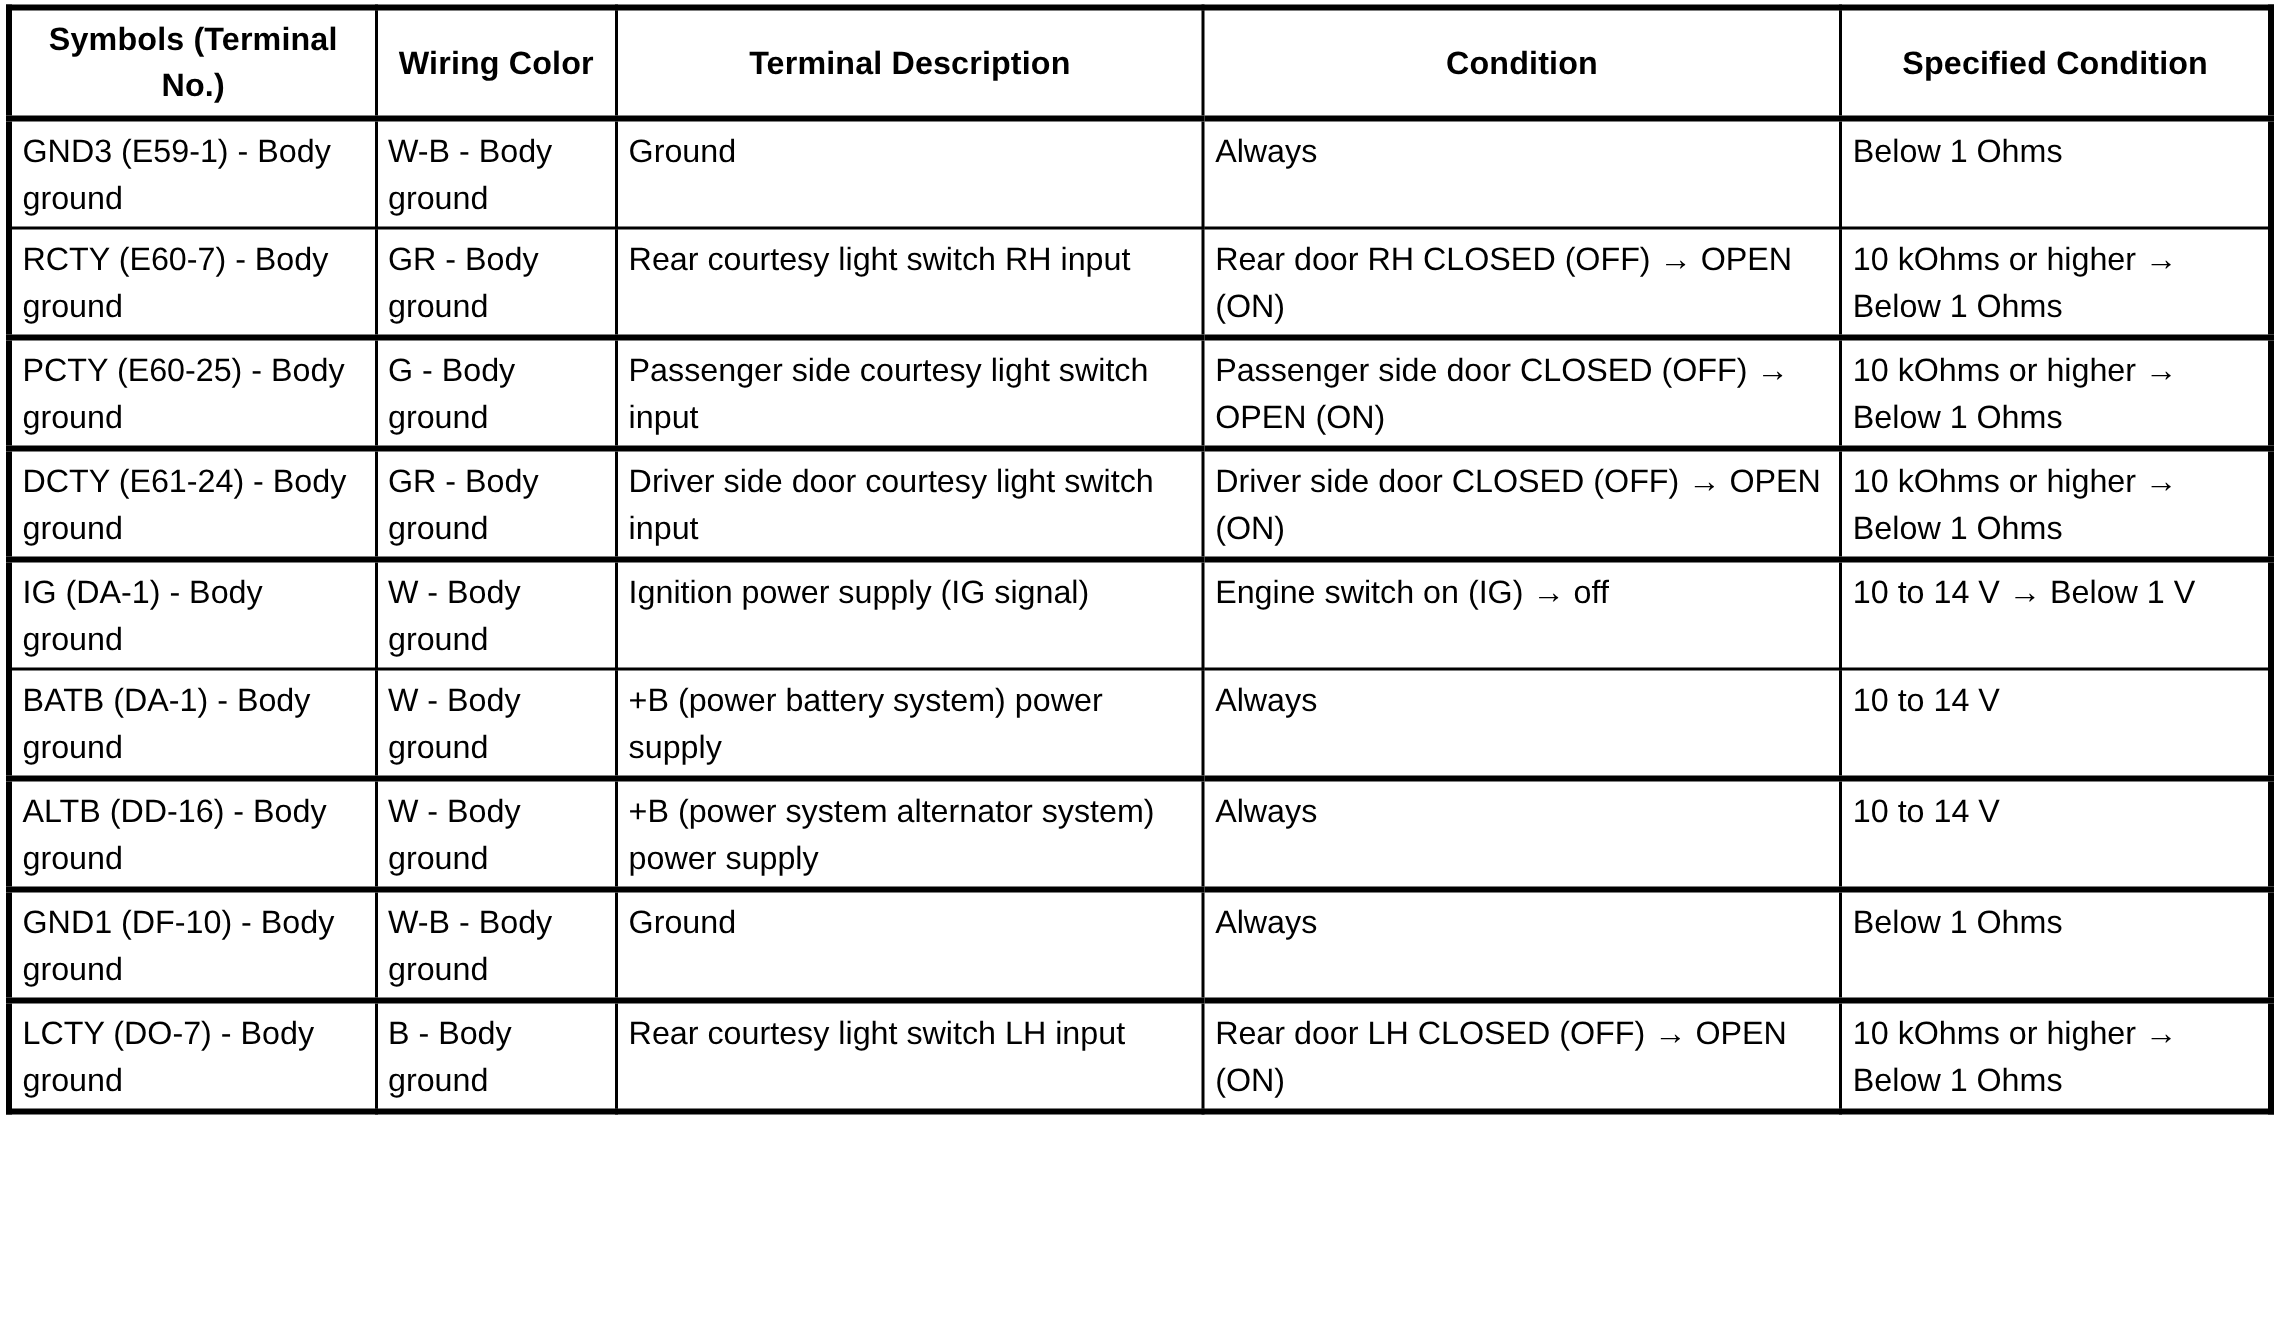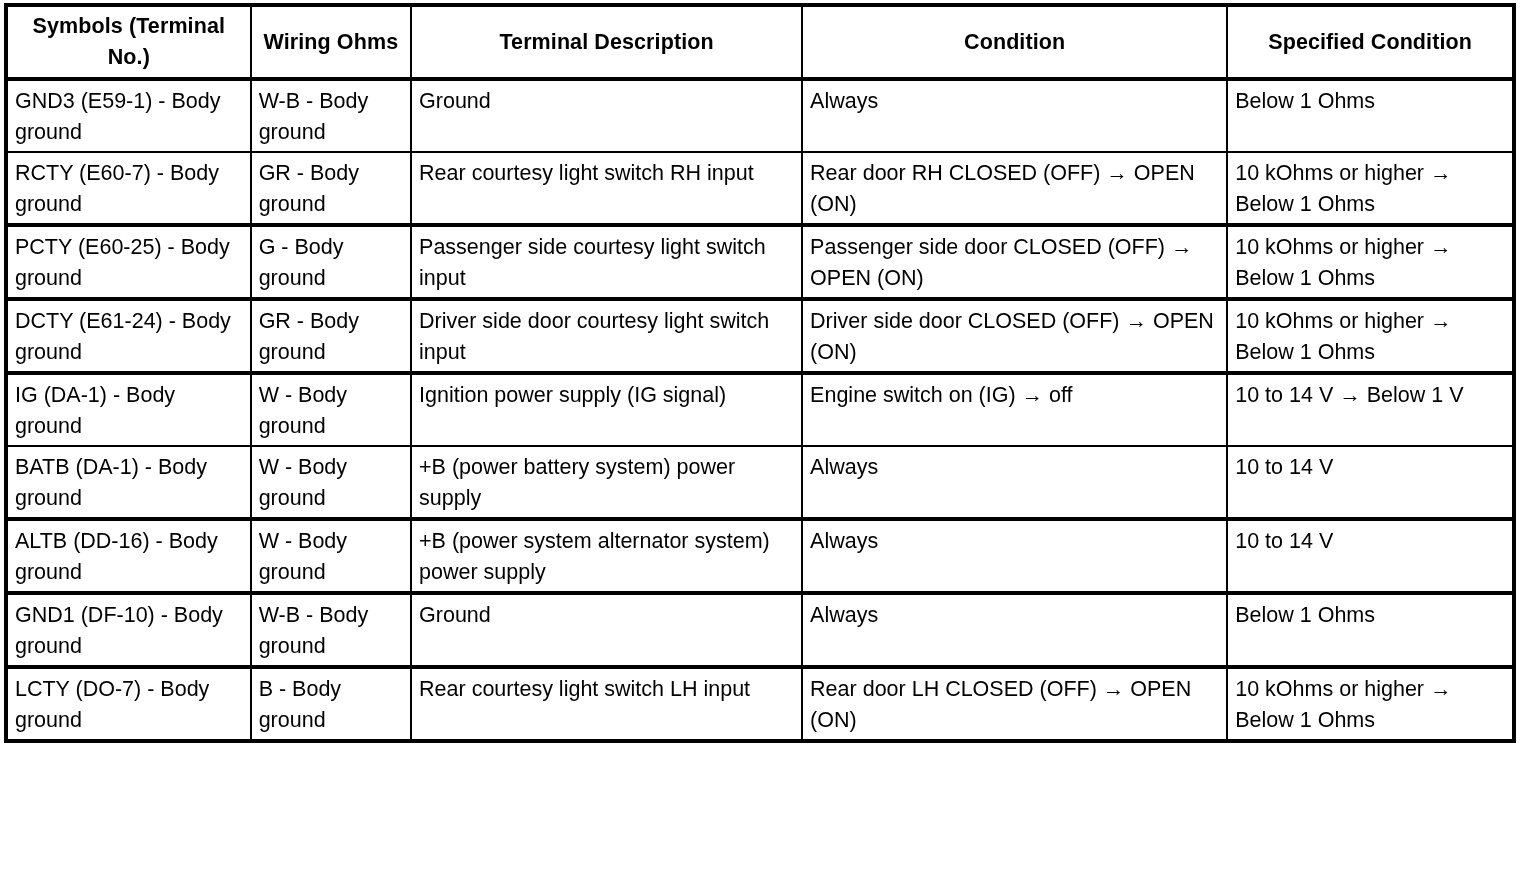--- a/index.html
+++ b/index.html
@@ -75,21 +75,21 @@
     <colgroup>
       <col class="c-symbols">
       <col class="c-wiring">
       <col class="c-desc">
       <col class="c-cond">
       <col class="c-spec">
     </colgroup>
     <thead>
       <tr>
         <th class="left-head">Symbols (Terminal No.)</th>
-        <th>Wiring Ohms</th>
+        <th>Wiring Color</th>
         <th>Terminal Description</th>
         <th>Condition</th>
         <th>Specified Condition</th>
       </tr>
     </thead>
     <tbody>
         <tr>
           <td class="top">GND3 (E59-1) - Body ground</td>
           <td class="top">W-B - Body ground</td>
           <td class="top">Ground</td>

